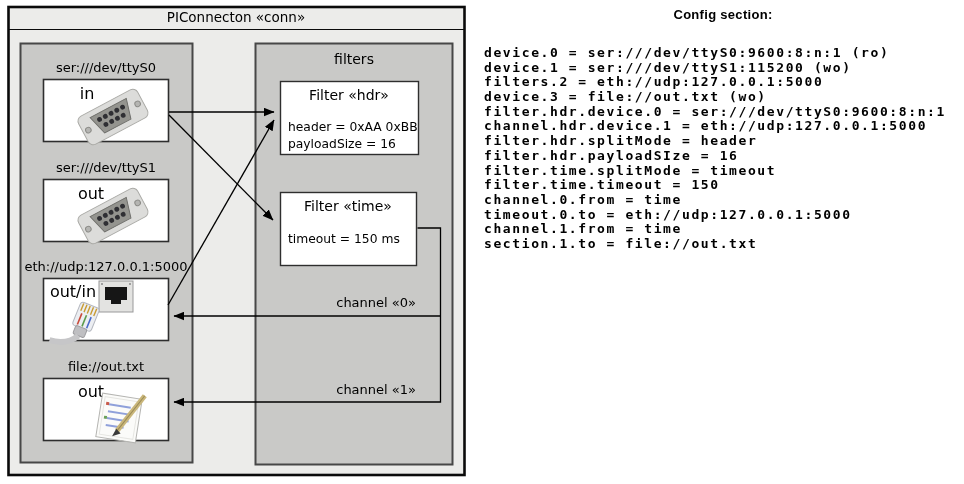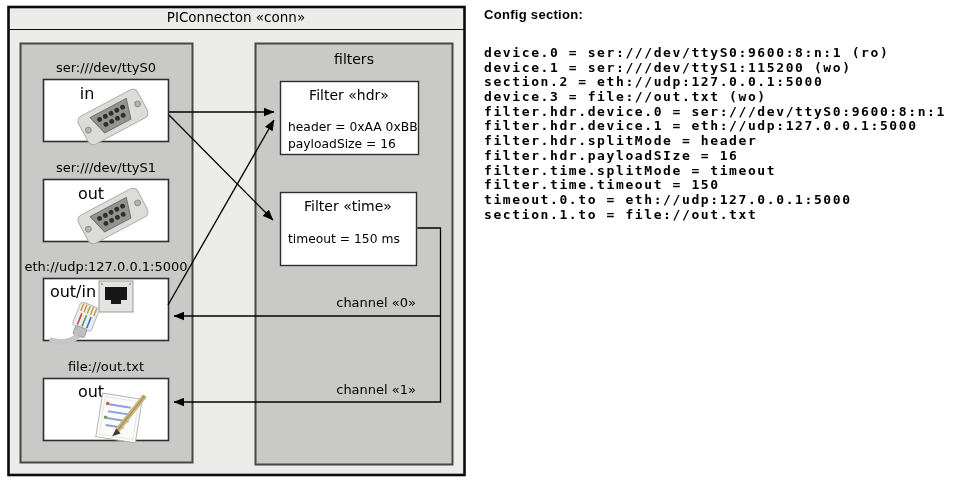--- a/index.html
+++ b/index.html
@@ -16,21 +16,21 @@
   .t-dir      { font-size:16px;   text-anchor:middle; }
   .t-ftitle   { font-size:14px;   text-anchor:middle; }
   .t-fattr    { font-size:12.3px; }
   .t-channel  { font-size:13px;   text-anchor:end; }
 
   .config {
     position:absolute; left:484px; top:7px; width:478px; color:#000;
   }
   .config-heading {
     font:bold 13px "Liberation Sans", "DejaVu Sans", sans-serif;
-    letter-spacing:0.3px; height:15px; margin-bottom:24px;
+    letter-spacing:0.3px; height:15px; margin-bottom:24px;text-align:center;
   }
   .cline {
     font:bold 13px "DejaVu Sans Mono", monospace;
     letter-spacing:1.6px; line-height:14.7px; height:14.7px;
     white-space:pre;
   }
 </style>
 </head>
 <body>
 
@@ -155,26 +155,28 @@
     <path d="M440.5,316 L174,316" stroke="#000" stroke-width="1.3" fill="none" marker-end="url(#arrow)"></path>
     <text class="t-channel" x="416" y="307">channel «0»</text>
     <text class="t-channel" x="416" y="394">channel «1»</text>
   </svg>
 
   <div class="config">
     <div class="config-heading">Config section:</div>
     <div>
       <div class="cline">device.0 = ser:///dev/ttyS0:9600:8:n:1 (ro)</div>
       <div class="cline">device.1 = ser:///dev/ttyS1:115200 (wo)</div>
-      <div class="cline">section.2 = eth://udp:127.0.0.1:5000</div>
+      <div class="cline">filters.2 = eth://udp:127.0.0.1:5000</div>
       <div class="cline">device.3 = file://out.txt (wo)</div>
       <div class="cline">filter.hdr.device.0 = ser:///dev/ttyS0:9600:8:n:1</div>
-      <div class="cline">filter.hdr.device.1 = eth://udp:127.0.0.1:5000</div>
+      <div class="cline">channel.hdr.device.1 = eth://udp:127.0.0.1:5000</div>
       <div class="cline">filter.hdr.splitMode = header</div>
       <div class="cline">filter.hdr.payloadSIze = 16</div>
       <div class="cline">filter.time.splitMode = timeout</div>
       <div class="cline">filter.time.timeout = 150</div>
+      <div class="cline">channel.0.from = time</div>
       <div class="cline">timeout.0.to = eth://udp:127.0.0.1:5000</div>
+      <div class="cline">channel.1.from = time</div>
       <div class="cline">section.1.to = file://out.txt</div>
     </div>
   </div>
 
 </div>
 
 </body></html>

